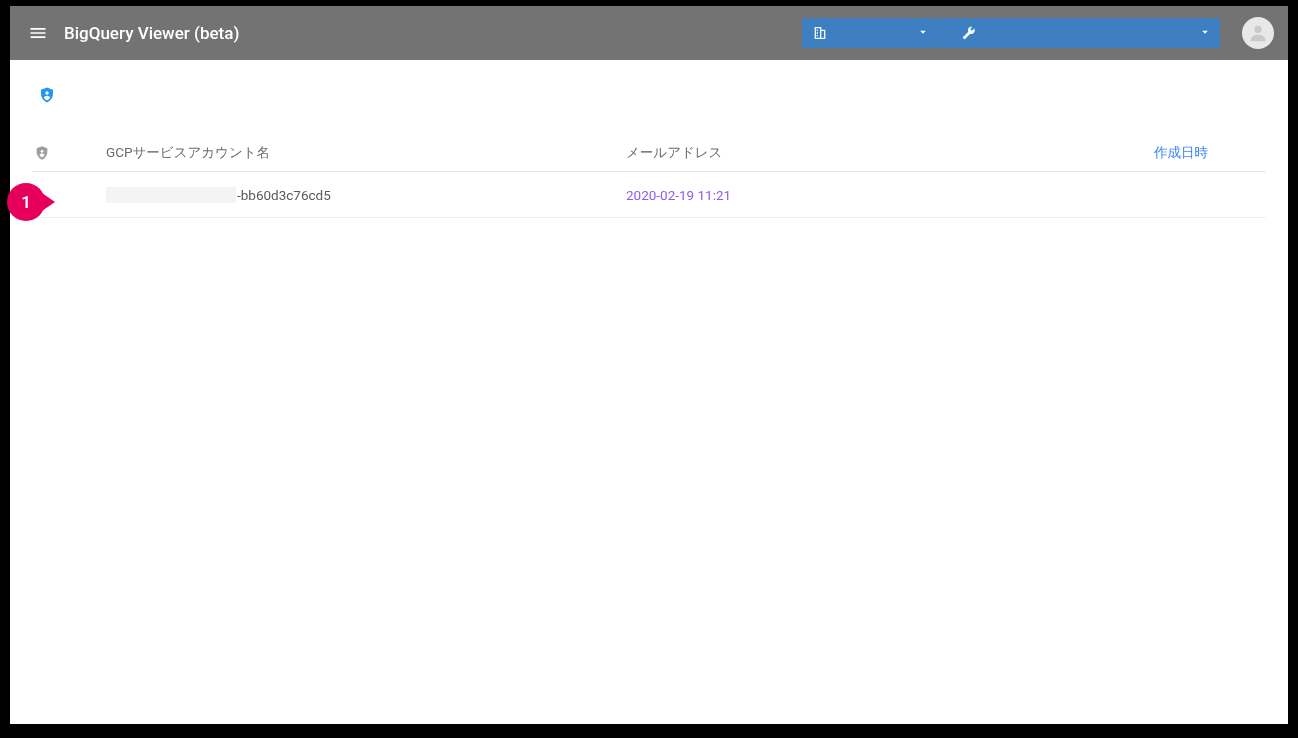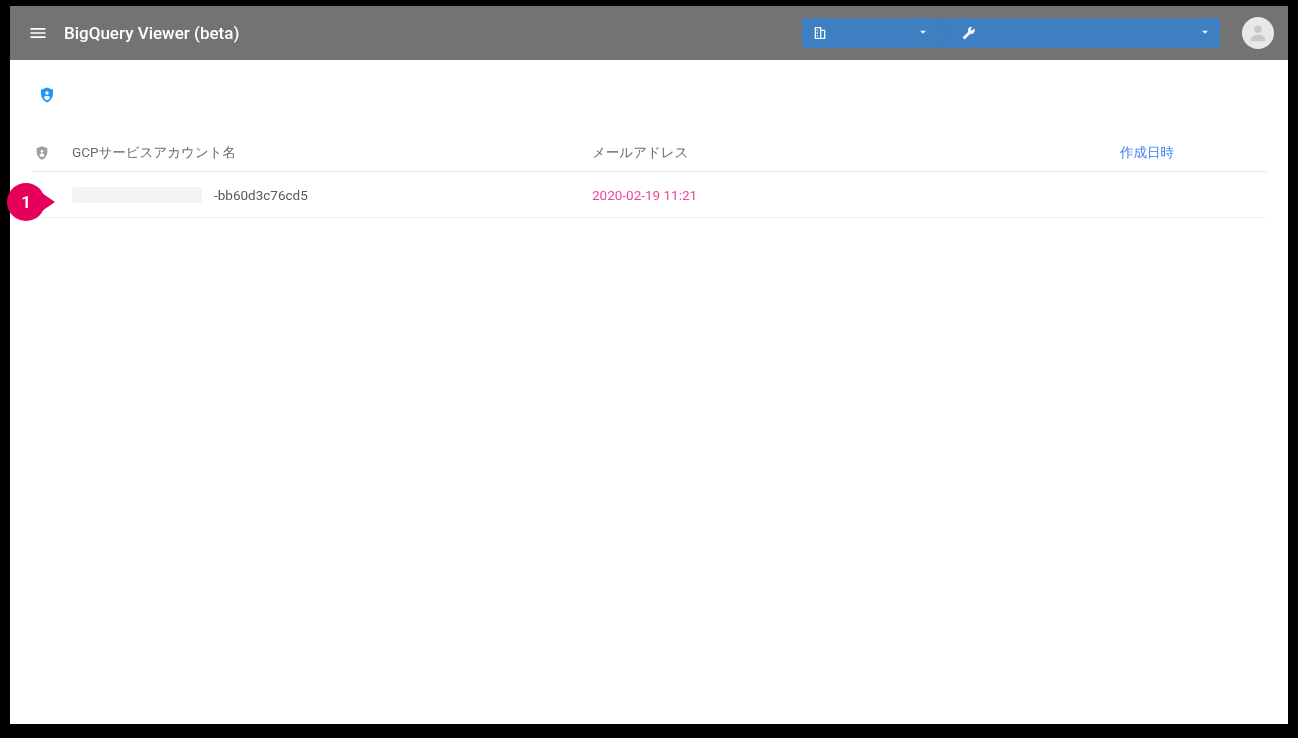--- a/index.html
+++ b/index.html
@@ -139,26 +139,26 @@
     height: 28px;
     border-bottom: 1px solid #e6e6e6;
     padding-bottom: 10px;
   }
   .trow {
     height: 46px;
     color: #5a5a5a;
     border-bottom: 1px solid #f0f0f0;
   }
   .col-icon { width: 40px; display: flex; align-items: center; justify-content: flex-start; padding-left: 2px; }
-  .col-name { flex: 0 0 520px; }
+  .col-name { flex: 0 0 520px; margin-left: 34px; }
   .col-email { flex: 0 0 528px; }
-  .col-date { flex: 1; color: #ec4899; }
+  .col-date { flex: 1; color: #8b5cf6; }
   .thead .col-date { color: #3b82f6; }
   .col-icon svg { width: 16px; height: 16px; }
-  .trow .col-name { display: flex; align-items: center; gap: 12px; }
+  .trow .col-name { display: flex; align-items: center; gap: 1px; }
   .redact {
     display: inline-block;
     background: #f4f4f4;
     border-radius: 2px;
     height: 16px;
   }
   .redact.w130 { width: 130px; }
   .redact.w100 { width: 100px; }
   .redact.w126 { width: 126px; }
   

